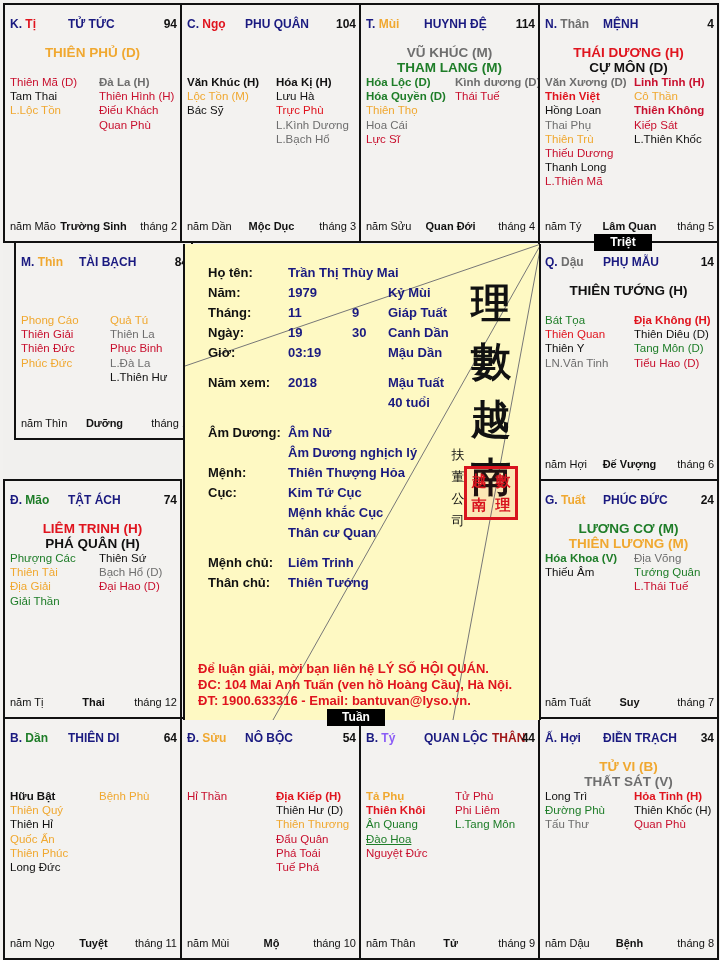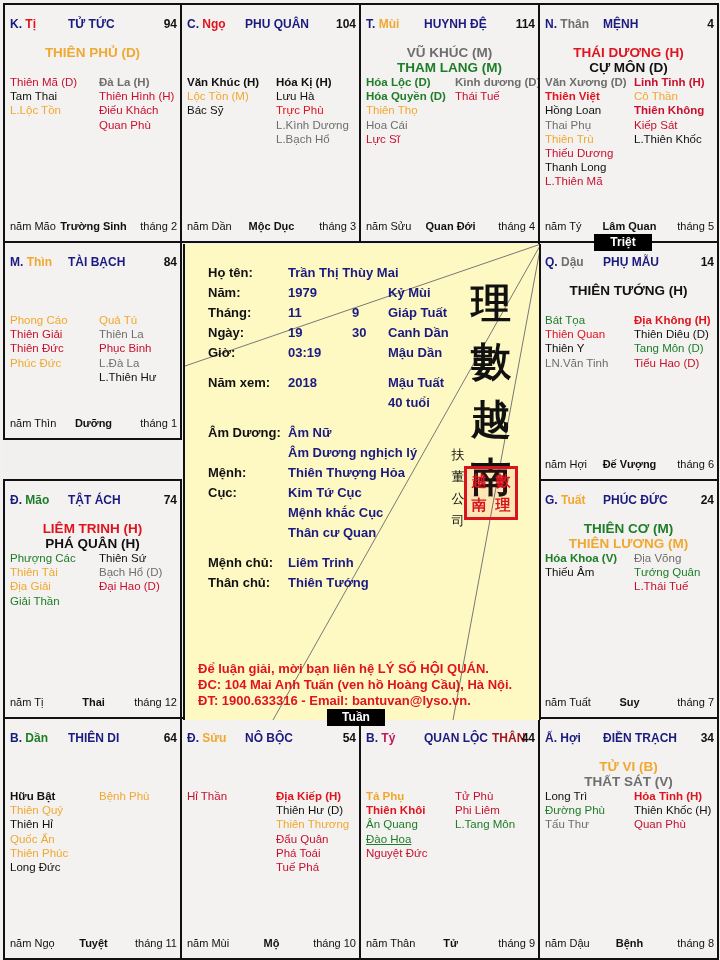--- a/index.html
+++ b/index.html
@@ -182,21 +182,21 @@
             <div style="color:#c8102e;">Kiếp Sát</div>
             <div style="color:#111;">L.Thiên Khốc</div>
           </div>
         </div>
         <div class="ftr">
           <span class="y">năm Tý</span>
           <span class="ts">Lâm Quan</span>
           <span class="m">tháng 5</span>
         </div>
       </div>
-      <div class="cell" style="left: 0px; top: 238px; width: 179px; height: 199px;">
+      <div class="cell" style="left: 11px; top: 238px; width: 179px; height: 199px;">
         <div class="hdr"><span class="chi-prefix">M.</span> <span style="color:#f0a830">Thìn</span><span class="palace"><span>TÀI BẠCH</span></span><span class="num">84</span></div>
         <div class="minor" style="top:70px">
           <div class="col left">
             <div style="color:#f0a830;">Phong Cáo</div>
             <div style="color:#c8102e;">Thiên Giải</div>
             <div style="color:#c8102e;">Thiên Đức</div>
             <div style="color:#f0a830;">Phúc Đức</div>
           </div>
           <div class="col right">
             <div style="color:#f0a830;">Quả Tú</div>
@@ -258,21 +258,21 @@
         </div>
         <div class="ftr">
           <span class="y">năm Tị</span>
           <span class="ts">Thai</span>
           <span class="m">tháng 12</span>
         </div>
       </div>
       <div class="cell" style="left: 535px; top: 476px; width: 181px; height: 240px;">
         <div class="hdr"><span class="chi-prefix">G.</span> <span style="color:#f0a830">Tuất</span><span class="palace"><span>PHÚC ĐỨC</span></span><span class="num">24</span></div>
         <div class="main-stars" style="top:40px">
-          <div style="color:#1e7d28">THIÊN CƠ (M)</div>
+          <div style="color:#1e7d28">LƯƠNG CƠ (M)</div>
           <div style="color:#f0a830">THIÊN LƯƠNG (M)</div>
         </div>
         <div class="minor" style="top:70px">
           <div class="col left">
             <div style="color:#1e7d28;font-weight:bold;">Hóa Khoa (V)</div>
             <div style="color:#111;">Thiếu Âm</div>
           </div>
           <div class="col right">
             <div style="color:#6e6e6e;">Địa Võng</div>
             <div style="color:#1e7d28;">Tướng Quân</div>
@@ -321,21 +321,21 @@
             <div style="color:#c8102e;">Tuế Phá</div>
           </div>
         </div>
         <div class="ftr">
           <span class="y">năm Mùi</span>
           <span class="ts">Mộ</span>
           <span class="m">tháng 10</span>
         </div>
       </div>
       <div class="cell" style="left: 356px; top: 714px; width: 181px; height: 243px;">
-        <div class="hdr"><span class="chi-prefix">B.</span> <span style="color:#be185d">Tý</span><span class="palace"><span>QUAN LỘC</span><span class="than">THÂN</span></span><span class="num">44</span></div>
+        <div class="hdr"><span class="chi-prefix">B.</span> <span style="color:#8b5cf6">Tý</span><span class="palace"><span>QUAN LỘC</span><span class="than">THÂN</span></span><span class="num">44</span></div>
         <div class="minor" style="top:70px">
           <div class="col left">
             <div style="color:#f0a830;font-weight:bold;">Tả Phụ</div>
             <div style="color:#e0141e;font-weight:bold;">Thiên Khôi</div>
             <div style="color:#1e7d28;">Ân Quang</div>
             <div style="color:#1e7d28;text-decoration:underline;">Đào Hoa</div>
             <div style="color:#c8102e;">Nguyệt Đức</div>
           </div>
           <div class="col right">
             <div style="color:#c8102e;">Tử Phù</div>

